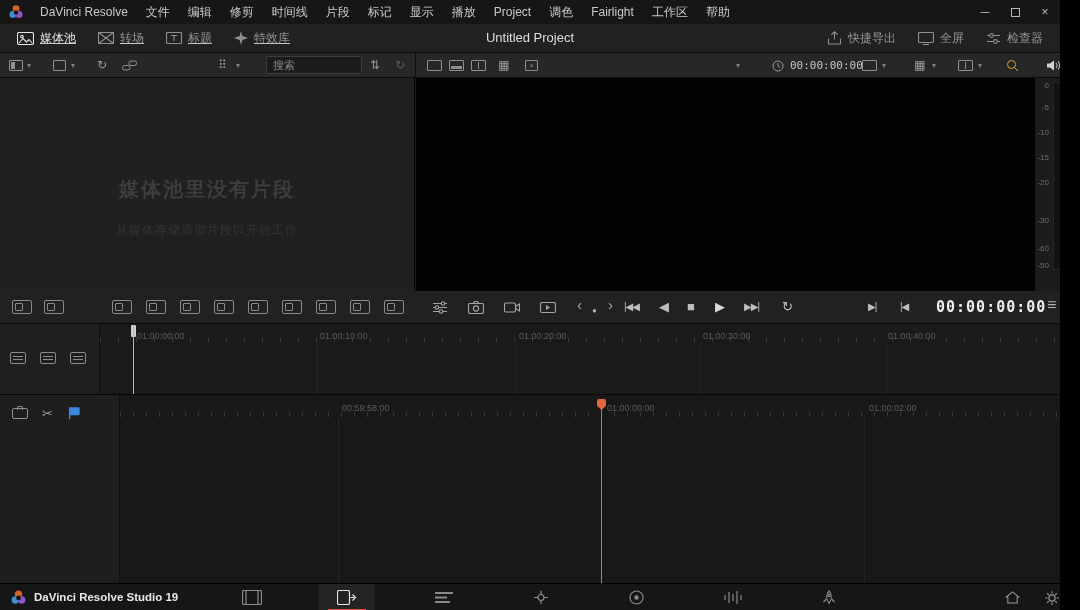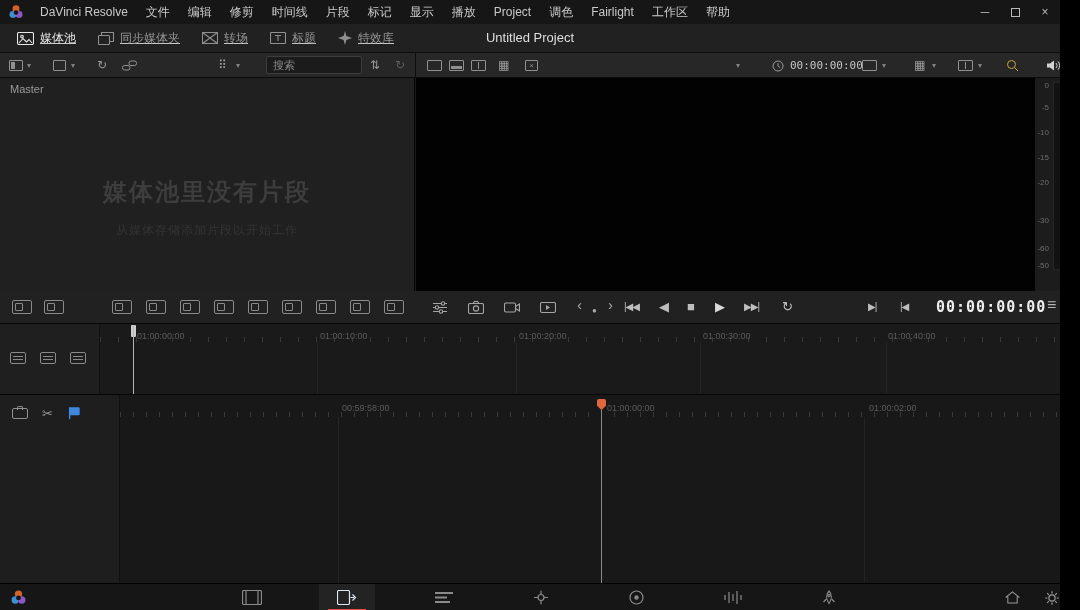--- a/index.html
+++ b/index.html
@@ -41,21 +41,21 @@
   .mon { top:7px; width:15px; height:11px; border:1px solid #8f8f8f; border-radius:1px; }
   .mon.m2::after { content:""; position:absolute; left:1px; right:1px; bottom:1px; height:3px; background:#8f8f8f; }
   .mon.m3::after { content:""; position:absolute; left:6px; top:1px; bottom:1px; width:1px; background:#8f8f8f; }
   .boxx { top:7px; width:13px; height:11px; border:1px solid #8f8f8f; border-radius:1px; display:flex; align-items:center; justify-content:center; }
   .boxx span { font-size:8px; color:#8f8f8f; line-height:1; }
   .tc-small { top:0; line-height:25px; font-family:"DejaVu Sans Mono","Liberation Mono",monospace; font-size:11px; color:#c6c6c6; }
 
   
   .mediapool { position:absolute; top:78px; left:0; width:415px; height:213px; background:#202020; border-right:1px solid #070707; }
   .binheader { height:22px; line-height:22px; padding-left:10px; font-size:11px; color:#9a9a9a; }
-  .empty-title { position:absolute; top:98px; left:0; right:0; text-align:center; font-size:24px; letter-spacing:2px; color:#3d3d3d; font-weight:600; }
+  .empty-title { position:absolute; top:98px; left:0; right:0; text-align:center; font-size:20px; letter-spacing:2px; color:#3d3d3d; font-weight:600; }
   .empty-hint  { position:absolute; top:144px; left:0; right:0; text-align:center; font-size:12px; letter-spacing:1px; color:#343434; }
   .viewer { position:absolute; top:78px; left:416px; width:619px; height:213px; background:#020202; }
   .meter { position:absolute; top:78px; left:1035px; width:45px; height:213px; background:#1c1c1c; }
   .mlabel { position:absolute; right:31px; font-size:8px; color:#6d6d6d; line-height:1; }
   .mbar { position:absolute; top:4px; height:188px; width:8px; background:#121212; border:1px solid #252525; }
 
   
   .editbar { position:absolute; top:291px; left:0; right:0; height:33px; background:#212121; border-bottom:1px solid #060606; }
   .editbar .abs { position:absolute; }
   .etool { top:9px; width:20px; height:14px; border:1px solid #8a8a8a; border-radius:2px; }
@@ -148,45 +148,61 @@
     <div class="hleft">
       <div class="hbtn active">
         <svg width="17" height="13" viewBox="0 0 17 13">
           <rect x="0.5" y="0.5" width="16" height="12" rx="1.5"></rect>
             <circle cx="5" cy="4.5" r="1.3"></circle>
           <path d="M2 11 L6 6.5 L9.5 10 L12 7.5 L15 11"></path>
         </svg>
         <span>媒体池</span>
       </div>
       <div class="hbtn">
-        <svg width="16" height="13" viewBox="0 0 16 13">
-          <rect x="0.5" y="3.5" width="11" height="9" rx="1"></rect>
-            <path d="M3.5 3.5 V0.5 H15.5 V9.5 H11.5"></path>
-        </svg>
-        <span>同步媒体夹</span>
-      </div>
-      <div class="hbtn">
         <svg width="16" height="12" viewBox="0 0 16 12">
           <rect x="0.5" y="0.5" width="15" height="11"></rect>
             <path d="M0.5 0.5 L15.5 11.5 M15.5 0.5 L0.5 11.5"></path>
         </svg>
         <span>转场</span>
       </div>
       <div class="hbtn">
         <svg width="16" height="12" viewBox="0 0 16 12">
           <rect x="0.5" y="0.5" width="15" height="11" rx="1"></rect>
             <path d="M5 3.5 H11 M8 3.5 V9"></path>
         </svg>
         <span>标题</span>
       </div>
       <div class="hbtn">
         <svg width="14" height="14" viewBox="0 0 14 14">
           <path class="fillicon" d="M7 0 L8.4 5 L14 7 L8.4 9 L7 14 L5.6 9 L0 7 L5.6 5 Z"></path>
         </svg>
         <span>特效库</span>
+      </div>
+    </div>
+    <div class="hright">
+      <div class="hbtn">
+        <svg width="15" height="14" viewBox="0 0 15 14">
+          <path d="M7.5 8.5 V1 M4.5 3.5 L7.5 0.8 L10.5 3.5 M1.5 7.5 V13 H13.5 V7.5"></path>
+        </svg>
+        <span>快捷导出</span>
+      </div>
+      <div class="hbtn">
+        <svg width="16" height="13" viewBox="0 0 16 13">
+          <rect x="0.5" y="0.5" width="15" height="10" rx="1"></rect>
+            <path d="M5 12.5 H11"></path>
+        </svg>
+        <span>全屏</span>
+      </div>
+      <div class="hbtn">
+        <svg width="15" height="13" viewBox="0 0 15 13">
+          <path d="M1 3.5 H14 M1 9.5 H14"></path>
+            <circle cx="5.5" cy="3.5" r="1.9" fill="#212121"></circle>
+            <circle cx="9.5" cy="9.5" r="1.9" fill="#212121"></circle>
+        </svg>
+        <span>检查器</span>
       </div>
     </div>
   </div>
 
   <div class="subbar">
     <div class="abs pane" style="left:9px;"></div>
     <span class="abs chev" style="left:27px;">▾</span>
     <div class="abs impbox" style="left:53px;"></div>
     <span class="abs chev" style="left:71px;">▾</span>
     <span class="abs gicon" style="left:97px;">↻</span>
@@ -227,21 +243,20 @@
         <path d="M8.5 8.5 L12 12" stroke="#c9a53e"></path>
     </svg>
     <svg class="abs" style="left:1046px; top:6px;" width="16" height="13" viewBox="0 0 16 13">
       <path d="M1 4.5 H4 L8 1.5 V11.5 L4 8.5 H1 Z" fill="#d2d2d2"></path>
       <path d="M10 4 a3.5 3.5 0 0 1 0 5" stroke="#d2d2d2" fill="none"></path>
       <path d="M12 2.4 a6 6 0 0 1 0 8.2" stroke="#d2d2d2" fill="none"></path>
     </svg>
   </div>
 
   <div class="mediapool">
-    <div class="binheader">Master</div>
     <div class="empty-title">媒体池里没有片段</div>
     <div class="empty-hint">从媒体存储添加片段以开始工作</div>
   </div>
 
   <div class="viewer"></div>
 
   <div class="meter">
     <span class="mlabel" style="top:4px;">0</span>
     <span class="mlabel" style="top:26px;">-5</span>
     <span class="mlabel" style="top:51px;">-10</span>
@@ -355,20 +370,21 @@
     <div class="ph-head2" style="left:597px; top:4px; background:#e0683c;"></div>
   </div>
 
   <div class="statusbar">
     <svg class="sb-logo" viewBox="0 0 24 24">
       <circle cx="12" cy="7.2" r="5.2" fill="#d4622d"></circle>
       <circle cx="7.4" cy="15.6" r="5.2" fill="#3f8fd2"></circle>
       <circle cx="16.6" cy="15.6" r="5.2" fill="#8e57c9"></circle>
       <circle cx="12" cy="12.6" r="3.4" fill="#161616"></circle>
     </svg>
+    <span class="sb-name">DaVinci Resolve Studio 19</span>
 
     <div class="page" style="left:224px;">
       <svg width="20" height="15" viewBox="0 0 20 15">
         <rect x="0.5" y="0.5" width="19" height="14" rx="1.5"></rect>
           <path d="M4 0.5 V14.5 M16 0.5 V14.5"></path>
       </svg>
     </div>
     <div class="page active" style="left: 319px; --accent: #e64b3d;">
       <svg width="20" height="15" viewBox="0 0 20 15">
         <rect x="0.5" y="0.5" width="12" height="14" rx="1.5"></rect>

